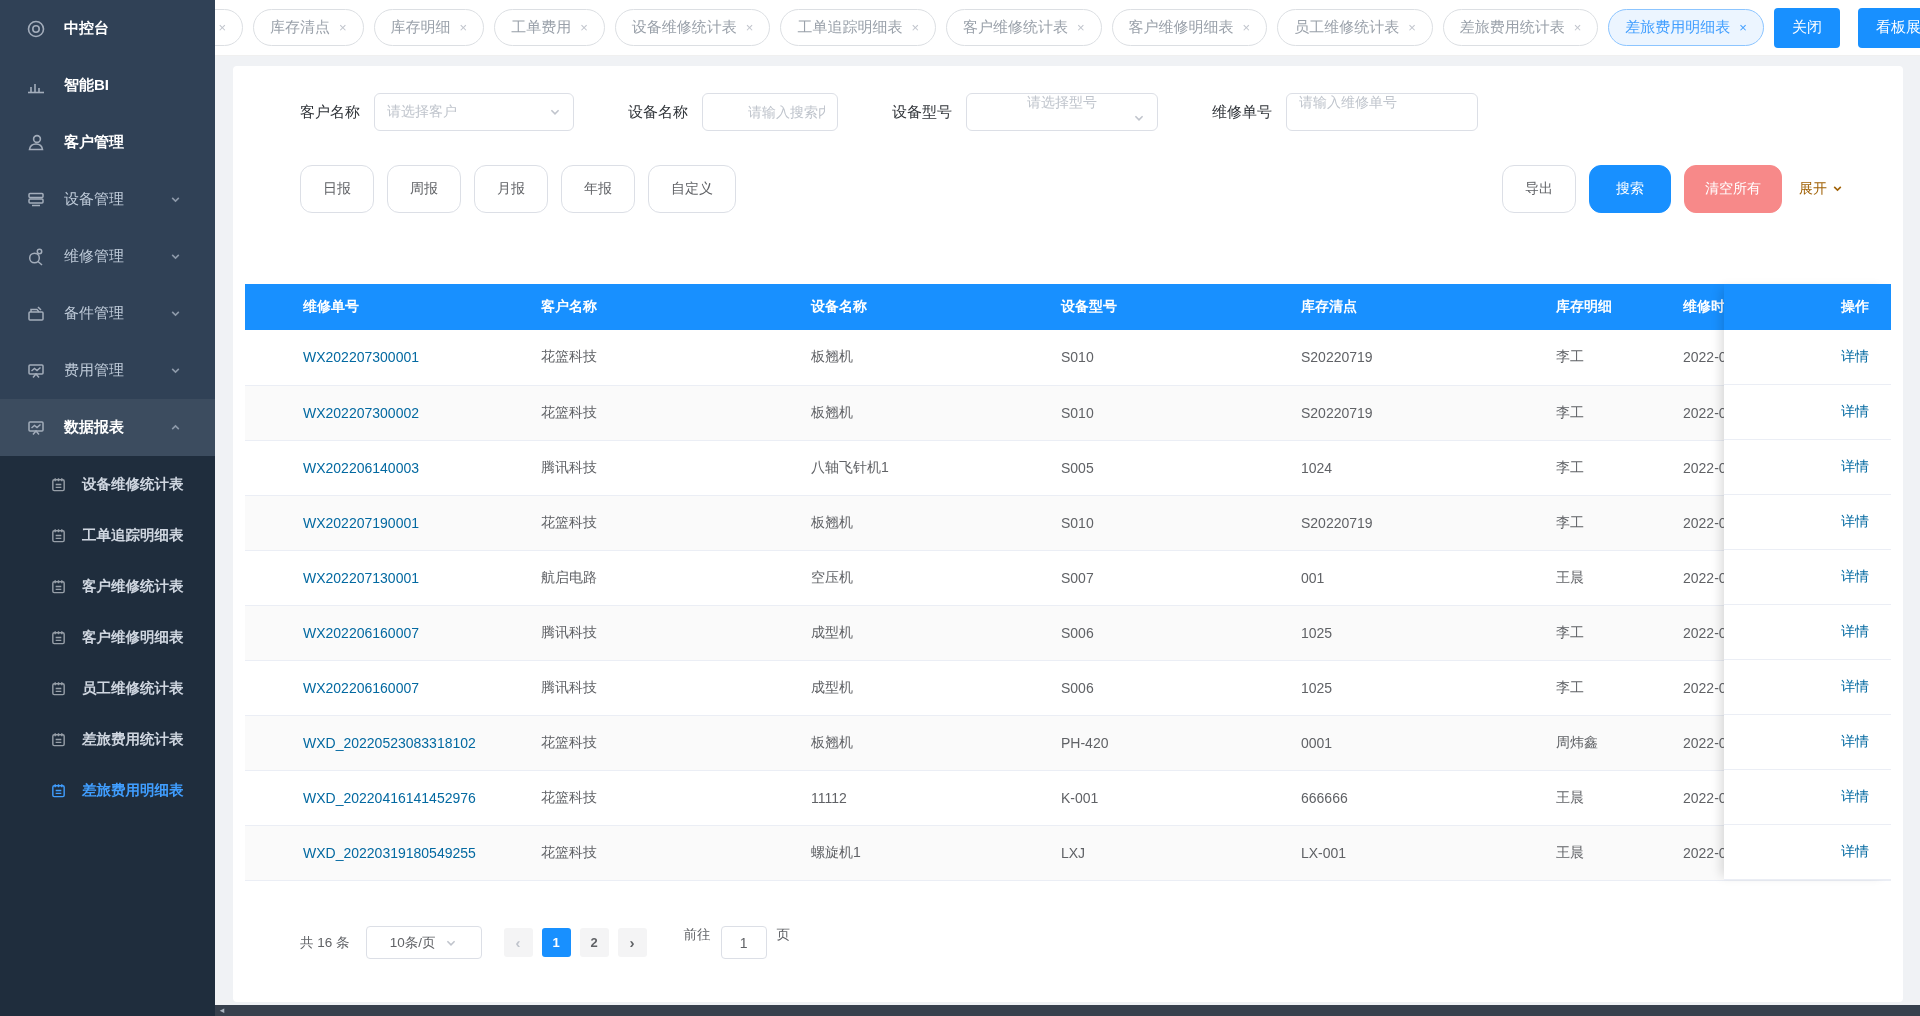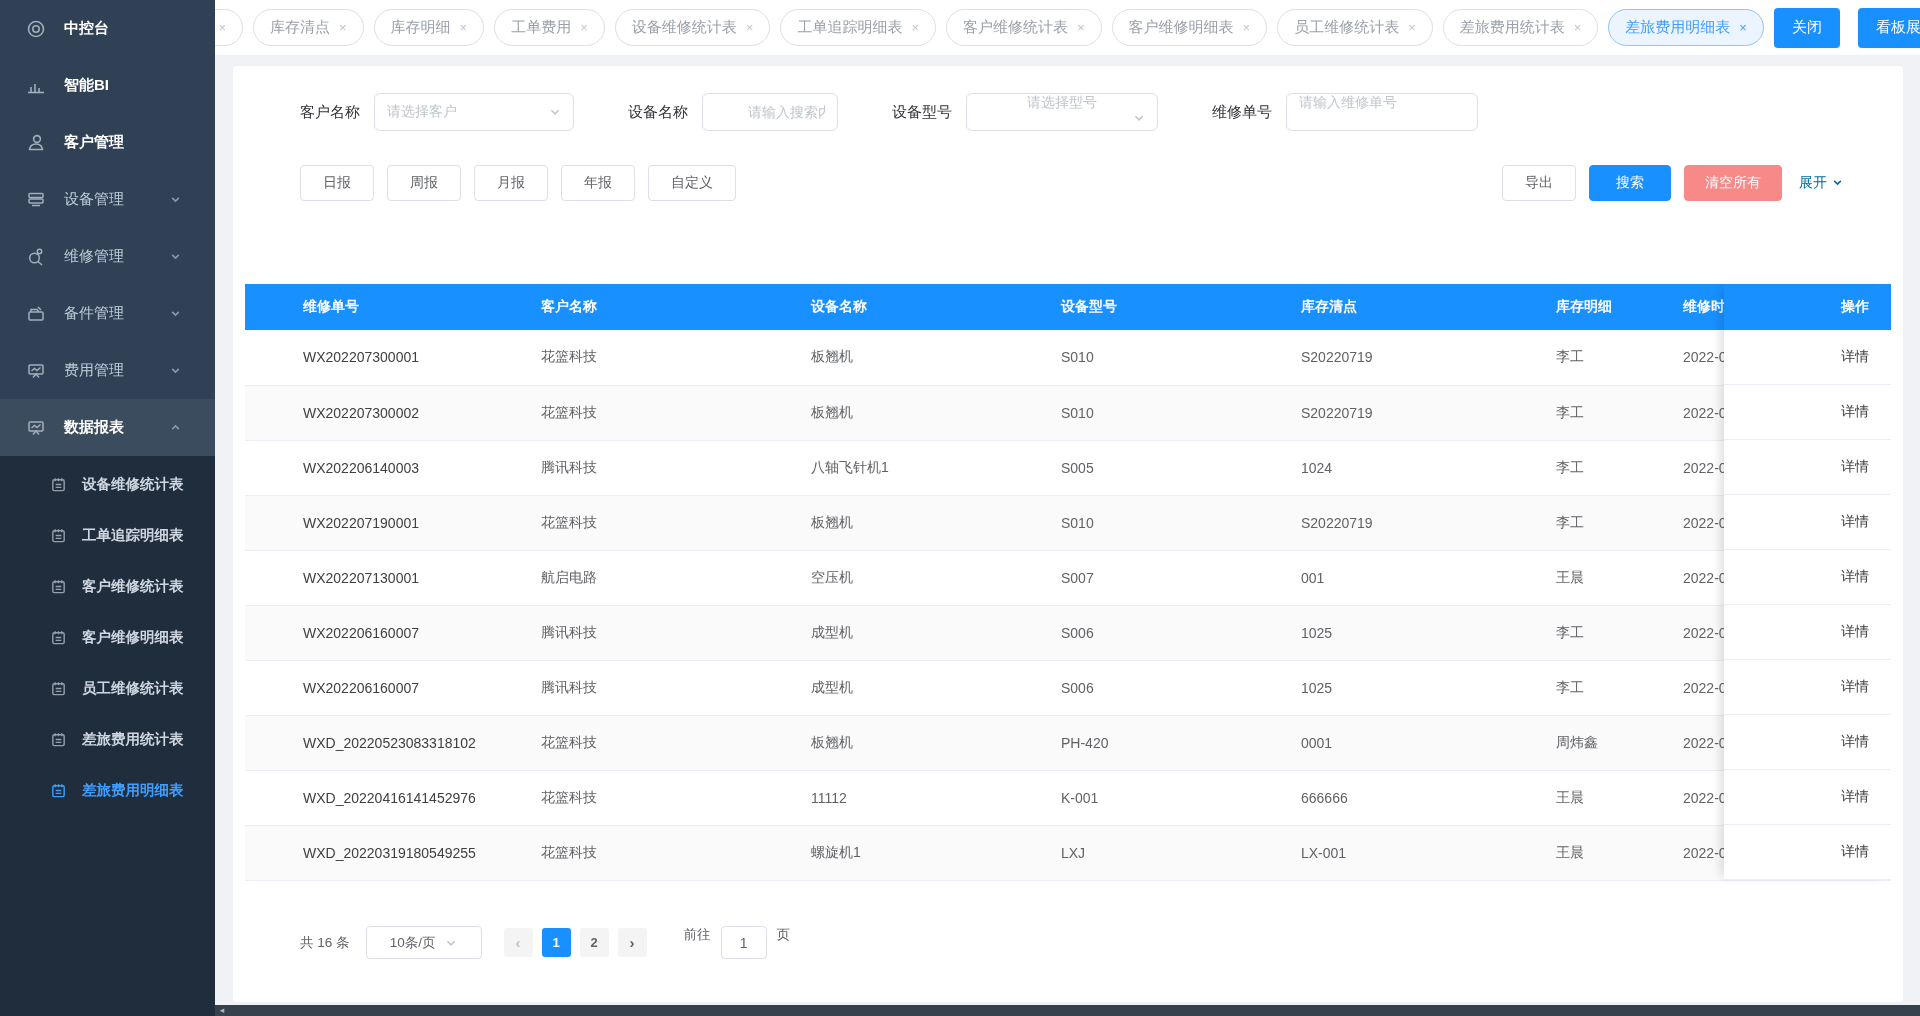--- a/index.html
+++ b/index.html
@@ -36,34 +36,34 @@
   .frow1 { position:absolute; top:27px; left:67px; display:flex; align-items:center; }
   .fgroup { display:flex; align-items:center; margin-right:54px; }
   .fgroup .flabel { font-size:15px; color:#2f3338; margin-right:14px; white-space:nowrap; }
   .fctrl { height:38px; border:1px solid #dcdfe6; border-radius:6px; background:#fff; display:flex; align-items:center; padding:0 12px; color:#bfc4cc; font-size:14px; }
   .fctrl input { border:none; outline:none; width:100%; font-size:14px; color:#606266; font-family:inherit; }
   .fctrl input::placeholder { color:#bfc4cc; }
   .fctrl .chevd { margin-left:auto; color:#c0c4cc; }
   .w200{width:200px;} .w172{width:136px;padding-left:45px;} .w192{width:192px;flex-direction:column;}
 
   .frow2 { position:absolute; top:99px; left:67px; right:60px; display:flex; align-items:center; }
-  .btn { height:36px; padding:0 22px; border:1px solid #dcdfe6; border-radius:4px; background:#fff; color:#606266; font-size:14px; cursor:pointer; margin-right:13px; font-family:inherit; white-space:nowrap; }
+  .btn { height:48px; padding:0 22px; border:1px solid #dcdfe6; border-radius:12px; background:#fff; color:#606266; font-size:14px; cursor:pointer; margin-right:13px; font-family:inherit; white-space:nowrap; }
   .btn.primary { background:#1890ff; border-color:#1890ff; color:#fff; padding:0 26px; }
   .btn.danger { background:#f78989; border-color:#f78989; color:#fff; padding:0 20px; }
   .spacer { flex:1; }
-  .expand-link { color:#0369a1; font-size:14px; display:flex; align-items:center; gap:5px; cursor:pointer; margin-left:4px; white-space:nowrap; }
+  .expand-link { color:#a16207; font-size:14px; display:flex; align-items:center; gap:5px; cursor:pointer; margin-left:4px; white-space:nowrap; }
 
   
   .table-wrap { position:absolute; left:12px; top:218px; width:1646px; height:596px; }
   table { border-collapse:collapse; table-layout:fixed; width:1646px; }
   thead th { background:#1890ff; color:#fff; font-weight:bold; font-size:14px; text-align:left; height:46px; padding:0 0 0 10px; white-space:nowrap; overflow:hidden; }
   thead th.first, td.first { padding-left:58px; }
   tbody td { height:55px; border-bottom:1px solid #ebeef5; color:#606266; font-size:14px; padding:0 0 0 10px; white-space:nowrap; overflow:hidden; }
   tbody tr:nth-child(even) td { background:#fafafa; }
-  .link { color:#404040; cursor:pointer; }
+  .link { color:#0369a1; cursor:pointer; }
 
   .fixed-col { position:absolute; right:0; top:0; width:167px; box-shadow:-7px 0 10px -4px rgba(0,0,0,0.14); background:#fff; }
   .fixed-col .fc-head { height:46px; background:#1890ff; color:#fff; font-weight:bold; font-size:14px; display:flex; align-items:center; justify-content:flex-end; padding-right:22px; }
   .fixed-col .fc-cell { height:55px; background:#fff; border-bottom:1px solid #ebeef5; display:flex; align-items:center; justify-content:flex-end; padding-right:22px; }
 
   
   .pager { position:absolute; left:67px; top:860px; display:flex; align-items:center; color:#606266; font-size:13.5px; }
   .pg-total { margin-right:16px; }
   .pg-size { width:116px; height:33px; border:1px solid #dcdfe6; border-radius:4px; display:flex; align-items:center; justify-content:center; gap:10px; color:#606266; cursor:pointer; margin-right:22px; }
   .pg-size .chevd { color:#c0c4cc; }

